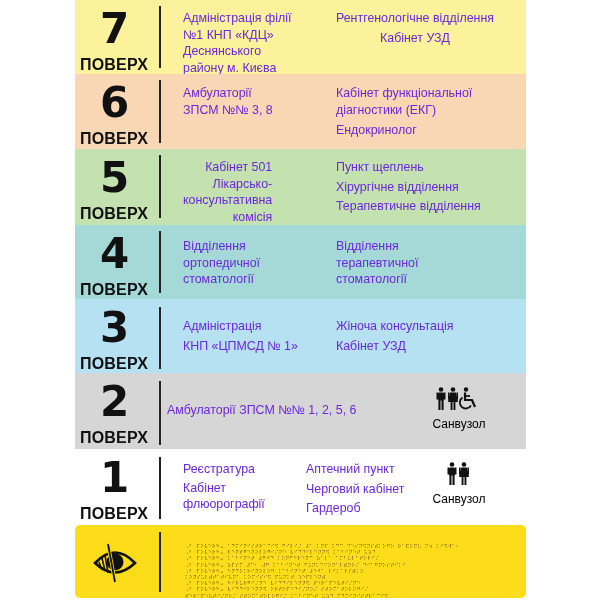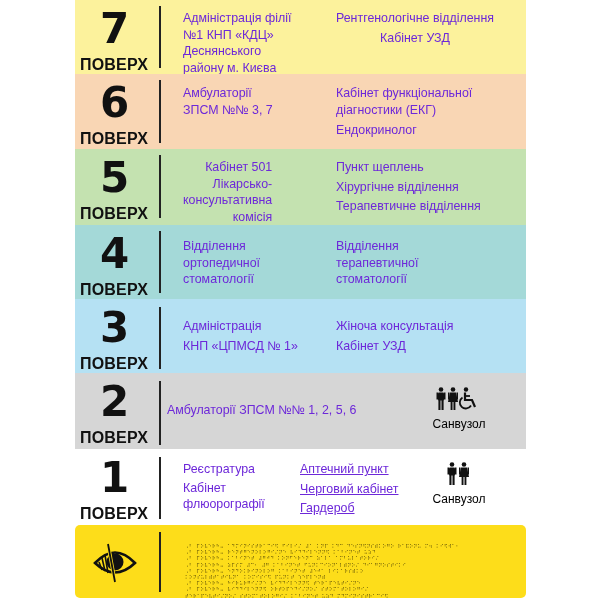--- a/index.html
+++ b/index.html
@@ -47,21 +47,21 @@
   </div>
 
   <div class="floor" style="top:74px;height:75px;background:#f9d6b4;">
     <div class="floor-num">
       <span class="num">6</span>
       <span class="lbl">ПОВЕРХ</span>
     </div>
     <div class="divider" style="top:6px;height:63px;"></div>
     <div class="col" style="left:108px;top:11px;">
       <span class="line">Амбулаторії</span>
-      <span class="line">ЗПСМ №№ 3, 7</span>
+      <span class="line">ЗПСМ №№ 3, 8</span>
     </div>
     <div class="col" style="left:261px;top:11px;">
       <span class="line">Кабінет функціональної</span>
       <span class="line" style="margin-bottom:4px;">діагностики (ЕКГ)</span>
       <span class="line">Ендокринолог</span>
     </div>
   </div>
 
   <div class="floor" style="top:149px;height:76px;background:#c4e2b0;">
     <div class="floor-num">
@@ -155,21 +155,21 @@
     <div class="floor-num">
       <span class="num">1</span>
       <span class="lbl">ПОВЕРХ</span>
     </div>
     <div class="divider" style="top:8px;height:62px;"></div>
     <div class="col" style="left:108px;top:12px;">
       <span class="line" style="margin-bottom:2px;">Реєстратура</span>
       <span class="line">Кабінет</span>
       <span class="line">флюорографії</span>
     </div>
-    <div class="col spaced" style="left:225px;top:12px;text-decoration:underline;">
+    <div class="col spaced" style="left:231px;top:12px;">
       <span class="line">Аптечний пункт</span>
       <span class="line">Черговий кабінет</span>
       <span class="line">Гардероб</span>
     </div>
     <div class="wc" style="left:355px;top:13px;width:58px;">
       <svg width="24" height="24" viewBox="0 0 24 24">
 
         <circle cx="5" cy="2.5" r="2.3" fill="#111"></circle>
         <rect x="2" y="5.5" width="6" height="8" rx="1" fill="#111"></rect>
         <rect x="0.5" y="5.5" width="1.6" height="7" fill="#111"></rect>

